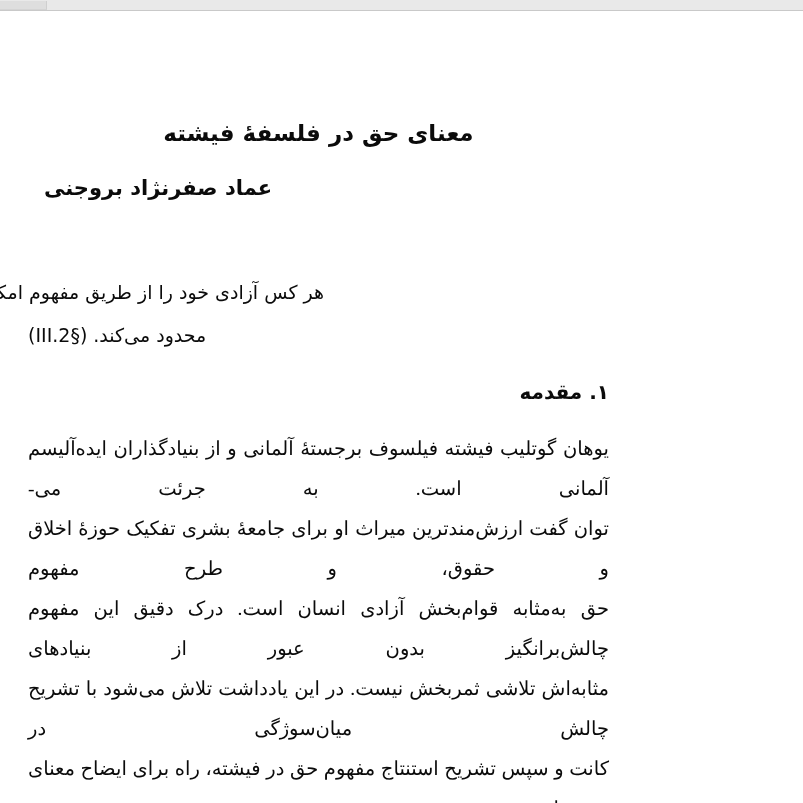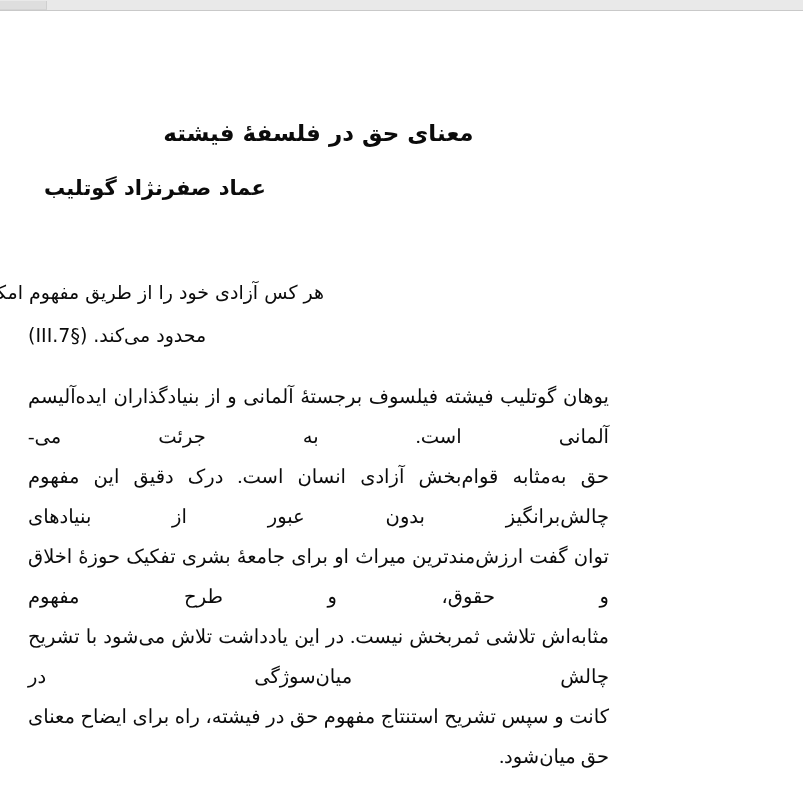--- a/index.html
+++ b/index.html
@@ -92,29 +92,32 @@
 <body>
 
 <div class="topbar">
   <div class="topbar-tab"></div>
 </div>
 
 <div class="page">
 
   <h1 class="doc-title">معنای حق در فلسفهٔ فیشته</h1>
 
-  <div class="doc-author">عماد صفرنژاد گوتلیب</div>
+  <div class="doc-author">عماد صفرنژاد بروجنی</div>
 
   <div class="epigraph">
       <div class="epigraph-line">هر کس آزادی خود را از طریق مفهوم امکان آزادی دیگران</div>
-      <div class="epigraph-line">محدود می‌کند. (§7.III)</div>
+      <div class="epigraph-line">محدود می‌کند. (§2.III)</div>
     </div>
 
+  <h2 class="section-heading">
+    <span>۱. مقدمه</span>
+  </h2>
 
   <div class="para">
       <div class="pline">یوهان گوتلیب فیشته فیلسوف برجستهٔ آلمانی و از بنیادگذاران ایده‌آلیسم آلمانی است. به جرئت می‌-</div>
+      <div class="pline">توان گفت ارزش‌مندترین میراث او برای جامعهٔ بشری تفکیک حوزهٔ اخلاق و حقوق، و طرح مفهوم</div>
       <div class="pline">حق به‌مثابه قوام‌بخش آزادی انسان است. درک دقیق این مفهوم چالش‌برانگیز بدون عبور از بنیادهای</div>
-      <div class="pline">توان گفت ارزش‌مندترین میراث او برای جامعهٔ بشری تفکیک حوزهٔ اخلاق و حقوق، و طرح مفهوم</div>
       <div class="pline">مثابه‌اش تلاشی ثمربخش نیست. در این یادداشت تلاش می‌شود با تشریح چالش میان‌سوژگی در</div>
       <div class="pline">کانت و سپس تشریح استنتاج مفهوم حق در فیشته، راه برای ایضاح معنای حق میان‌شود.</div>
     </div>
 
 </div>
 
 </body></html>

